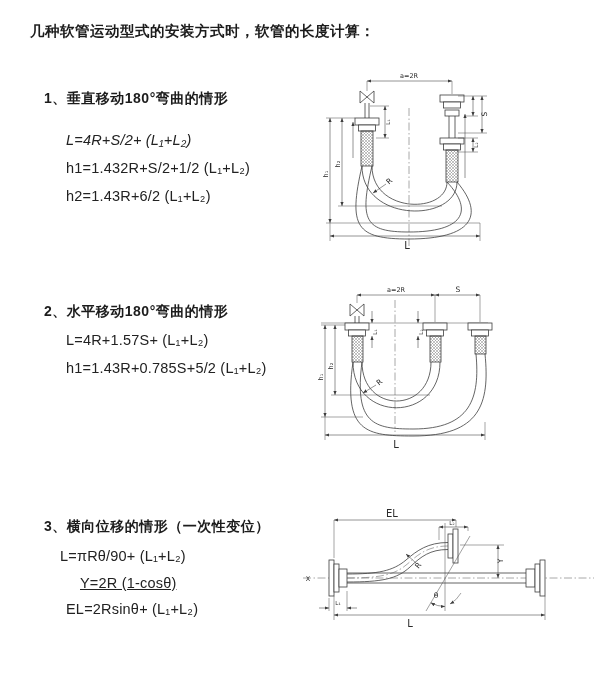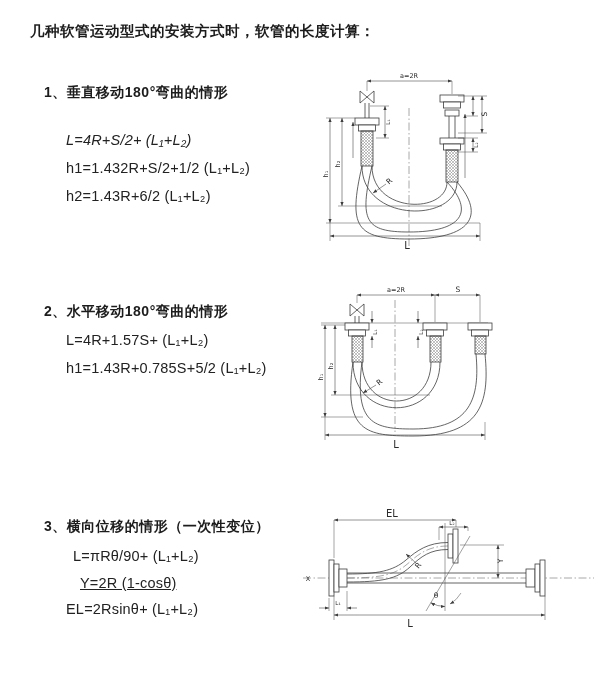--- a/index.html
+++ b/index.html
@@ -26,31 +26,31 @@
   .lbl-md{font-size:7.5px;}
   .lbl-lg{font-size:10px;}
 </style>
 </head>
 <body>
 
 <div class="page">
 
   <div class="t title" style="left:30px;top:22px;">几种软管运动型式的安装方式时，软管的长度计算：</div>
 
-  <div class="t heading" style="left:44px;top:84px;">1、垂直移动180°弯曲的情形</div>
+  <div class="t heading" style="left:44px;top:90px;">1、垂直移动180°弯曲的情形</div>
   <div class="t formula" style="left:66px;top:132px;font-style:italic;">L=4R+S/2+ (L₁+L₂)</div>
   <div class="t formula" style="left:66px;top:160px;">h1=1.432R+S/2+1/2 (L₁+L₂)</div>
   <div class="t formula" style="left:66px;top:188px;">h2=1.43R+6/2 (L₁+L₂)</div>
 
   <div class="t heading" style="left:44px;top:303px;">2、水平移动180°弯曲的情形</div>
   <div class="t formula" style="left:66px;top:332px;">L=4R+1.57S+ (L₁+L₂)</div>
   <div class="t formula" style="left:66px;top:360px;">h1=1.43R+0.785S+5/2 (L₁+L₂)</div>
 
   <div class="t heading" style="left:44px;top:518px;">3、横向位移的情形（一次性变位）</div>
-  <div class="t formula" style="left:73px;top:548px;">L=πRθ/90+ (L₁+L₂)</div>
+  <div class="t formula" style="left:60px;top:548px;">L=πRθ/90+ (L₁+L₂)</div>
   <div class="t formula" style="left:80px;top:575px;text-decoration:underline;">Y=2R (1-cosθ)</div>
   <div class="t formula" style="left:66px;top:601px;">EL=2Rsinθ+ (L₁+L₂)</div>
 
   <svg style="left:312px;top:66px;" width="285" height="200" viewBox="0 0 285 200">
     <defs>
       <marker id="mA" viewBox="0 0 10 10" refX="8.5" refY="5" markerWidth="9" markerHeight="9" orient="auto-start-reverse">
         <path d="M0,1.6 L8.5,5 L0,8.4 Z" fill="#3d3d3d"></path>
       </marker>
       <pattern id="braidP" width="3" height="3" patternUnits="userSpaceOnUse">
         <path d="M0,3 L3,0 M0,0 L3,3" stroke="#787878" stroke-width="0.45"></path>

